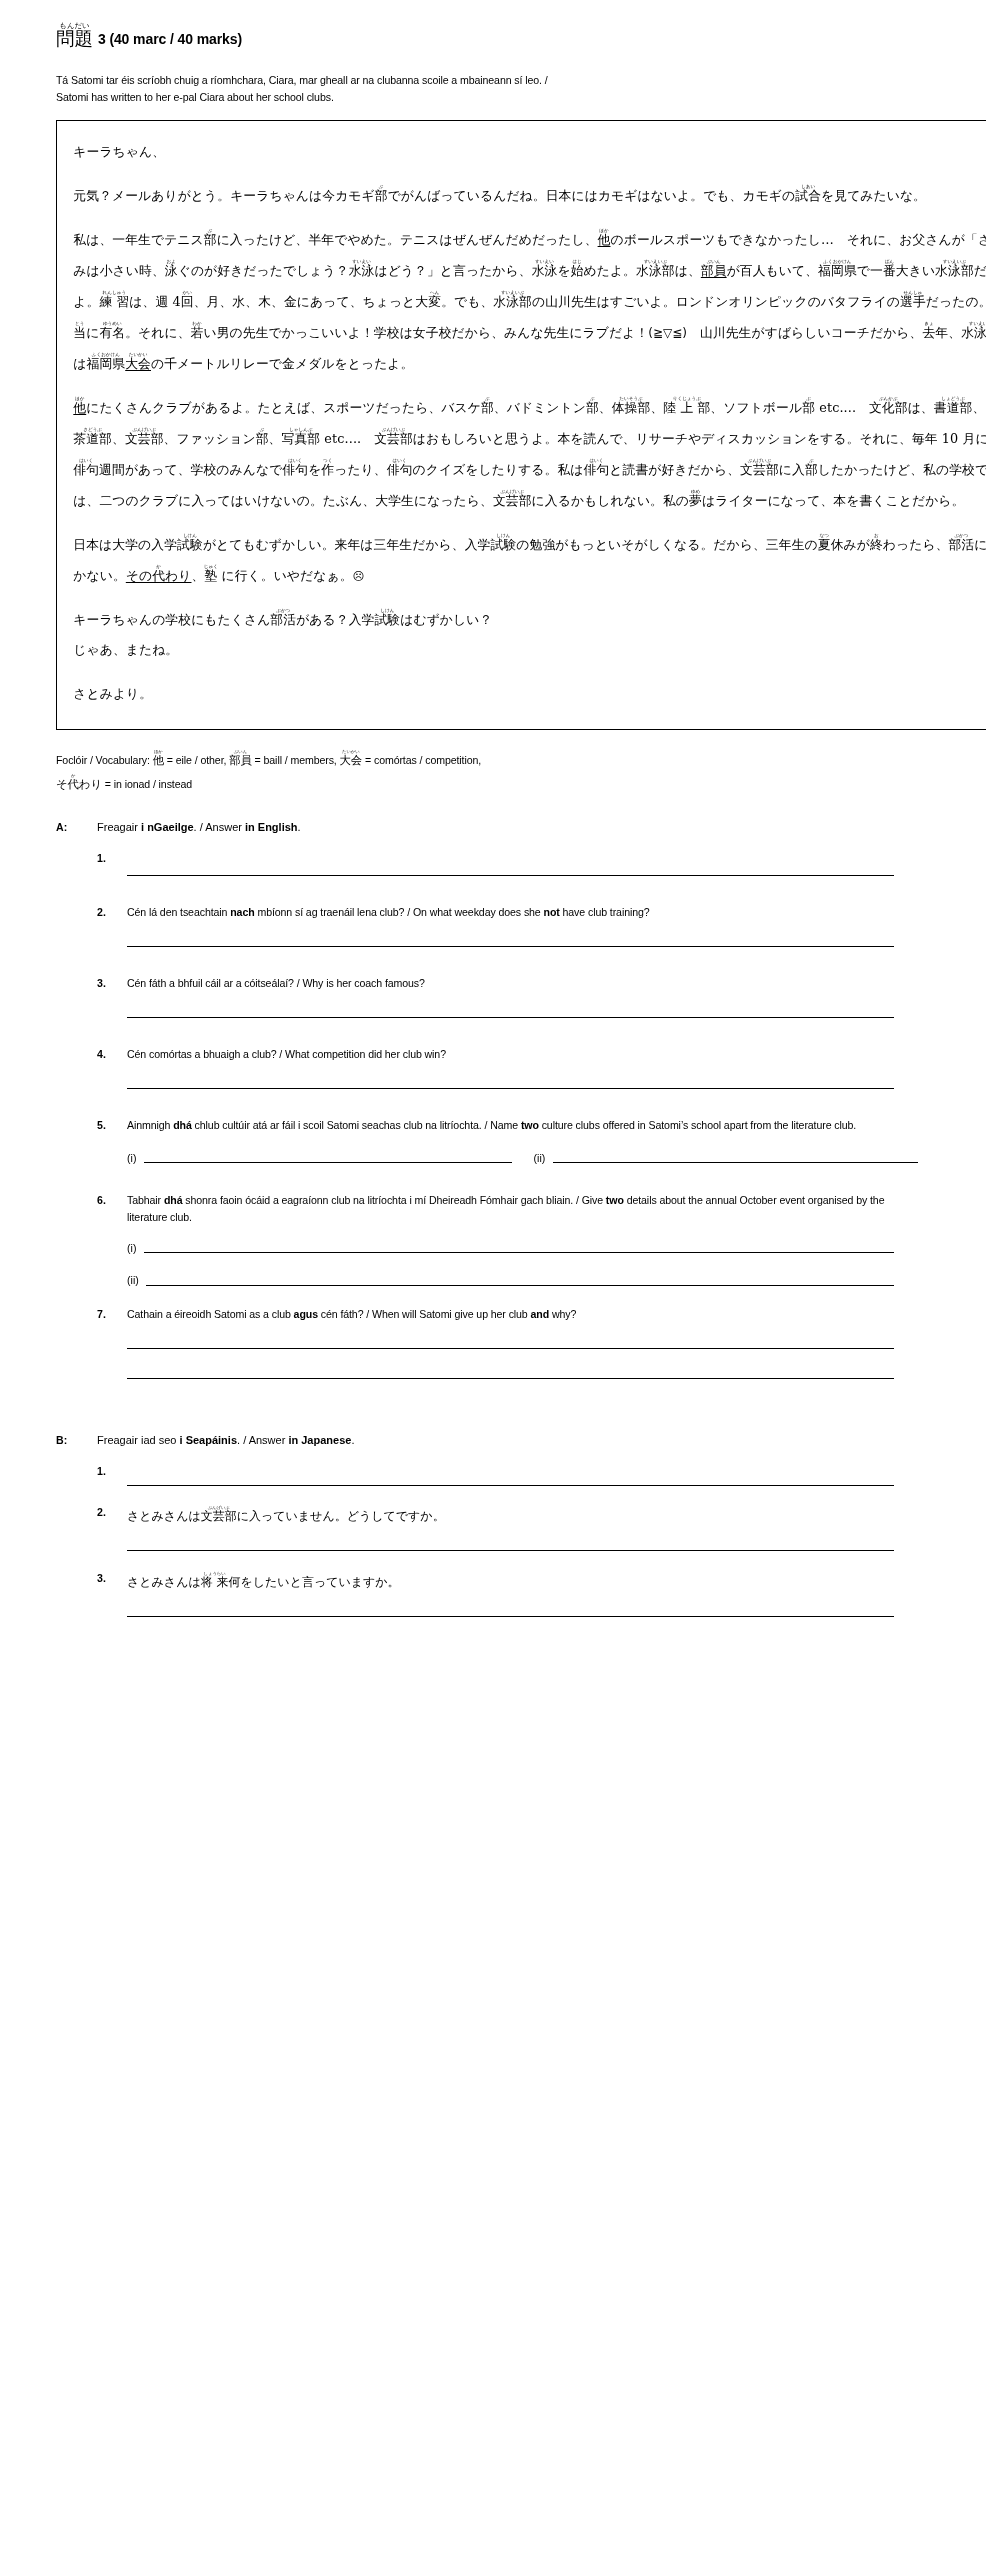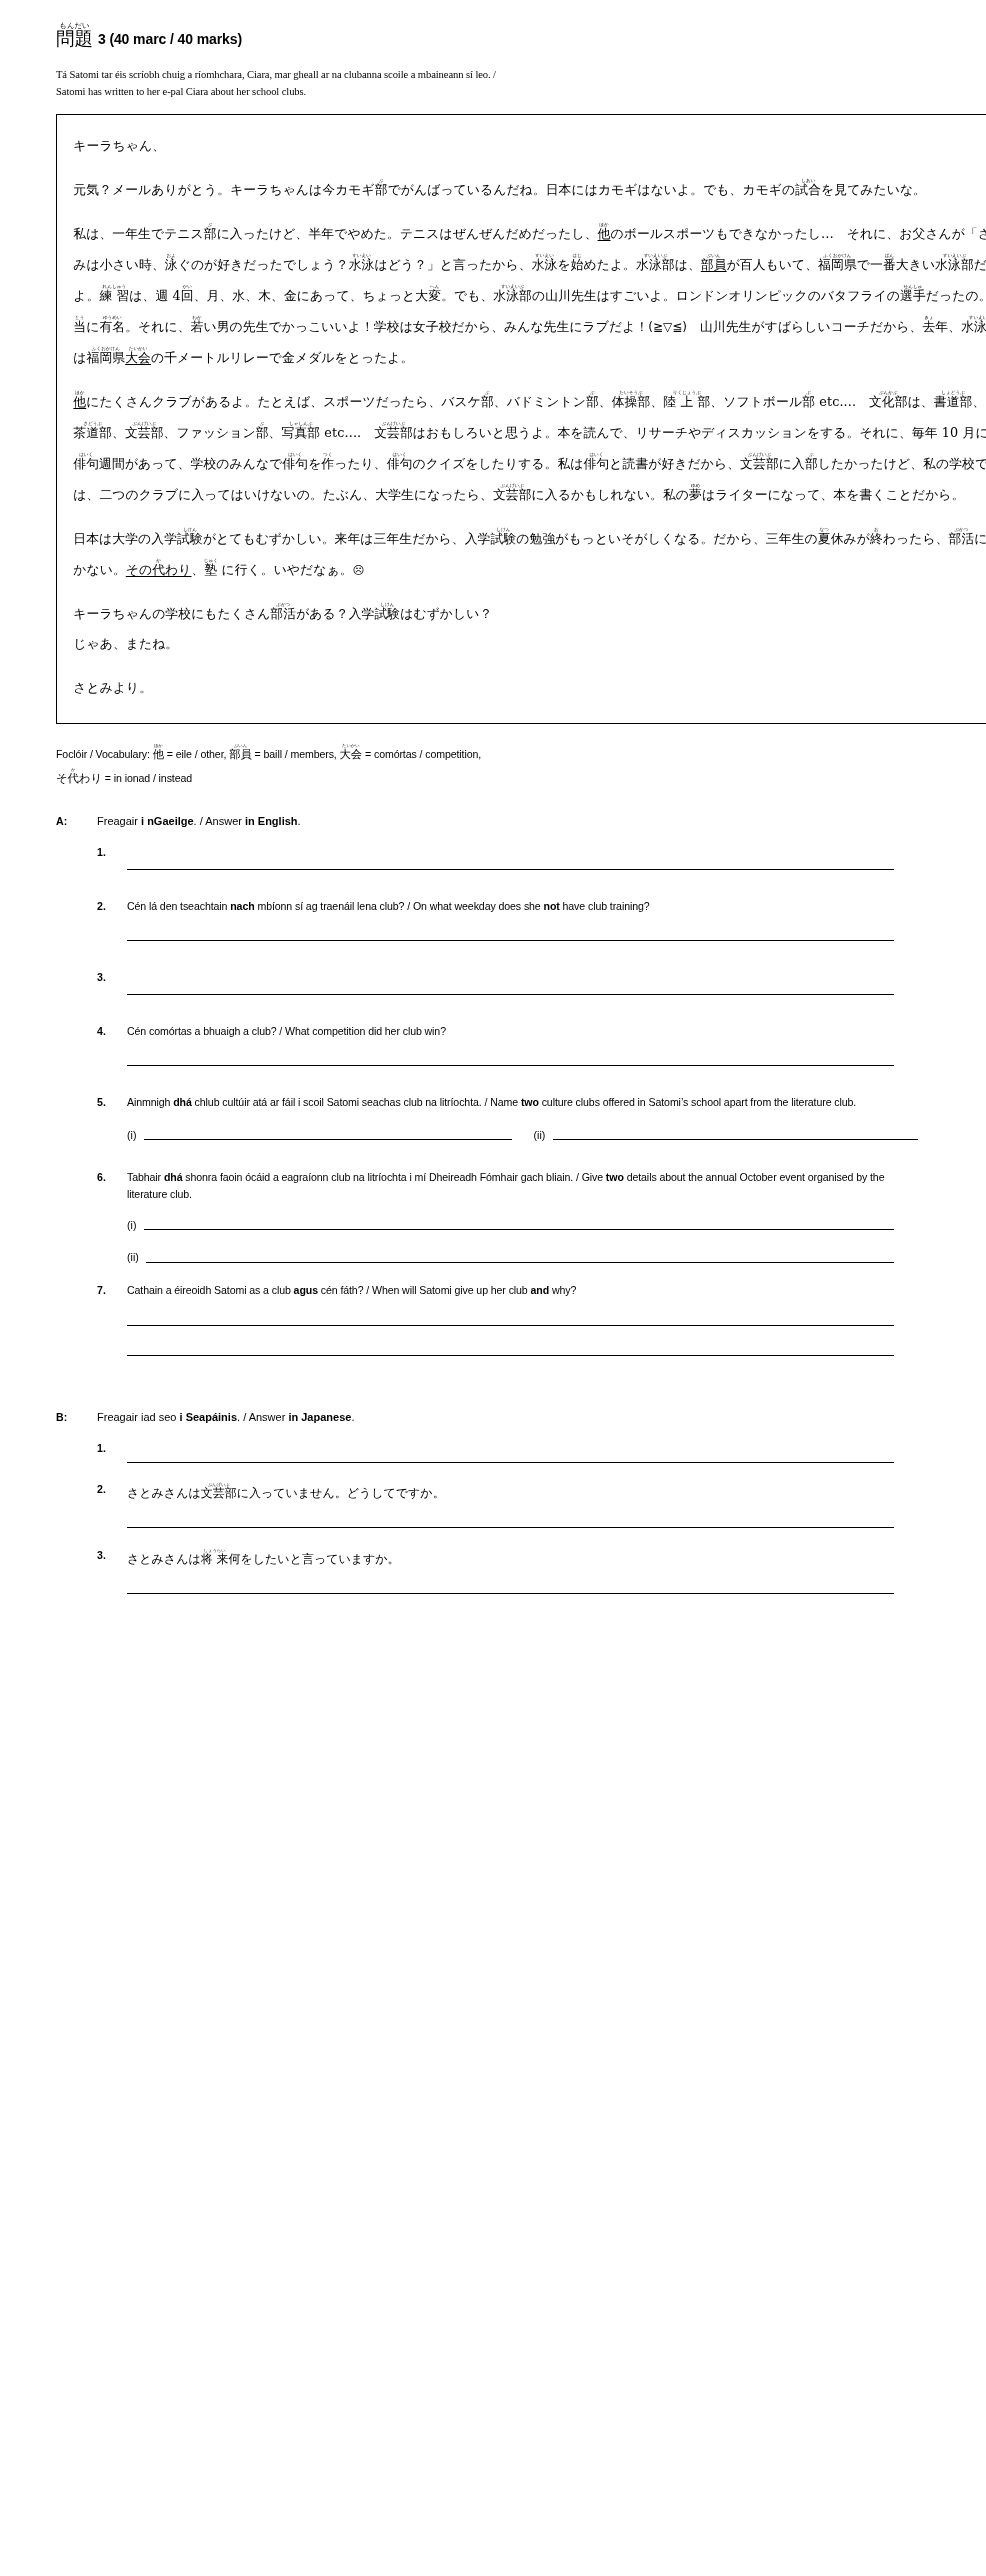--- a/index.html
+++ b/index.html
@@ -17,21 +17,21 @@
     width: 987px;
     box-sizing: border-box;
     padding: 22px 56px 16.3px 56px;
     position: relative;
   }
 
   
   .title-row {
     display: flex;
     align-items: flex-end;
-    margin: 0 0 17px 0;
+    margin: 0 0 23px 0;
   }
   .title-jp {
     font-family: "DejaVu Sans", sans-serif;
     font-size: 18.5px;
     line-height: 1;
     font-weight: 400;
     letter-spacing: 0px;
   }
   .title-rest {
     font-size: 14px;
@@ -54,21 +54,20 @@
     font-weight: 400;
     letter-spacing: 0;
     text-align: center;
   }
 
   .intro {
     font-size: 10.6px;
     line-height: 1.62;
     margin: 0 0 14px 0;
     letter-spacing: -0.1px;
-    font-family: Liberation Serif, serif;
   }
 
   
   .letter-box {
     border: 1.1px solid #000;
     box-sizing: border-box;
     padding: 16.3px 18.5px 18.5px 16.3px;
     margin: 0 0 19.5px 0;
     width: 970px;
   }
@@ -273,20 +272,21 @@
         <span class="qnum">2.</span>
         <div class="qbody">
           <div class="qtext"><span>Cén lá den tseachtain </span><b class="b">nach</b><span> mbíonn sí ag traenáil lena club? / On what weekday does she </span><b class="b">not</b><span> have club training?</span></div>
           <div class="rule ans-a"></div>
         </div>
       </li>
 
       <li>
         <span class="qnum">3.</span>
         <div class="qbody">
+          <div class="qtext"><span>Cén fáth a bhfuil cáil ar a cóitseálaí? / Why is her coach famous?</span></div>
           <div class="rule ans-a"></div>
         </div>
       </li>
 
       <li>
         <span class="qnum">4.</span>
         <div class="qbody">
           <div class="qtext"><span>Cén comórtas a bhuaigh a club? / What competition did her club win?</span></div>
           <div class="rule ans-a"></div>
         </div>

